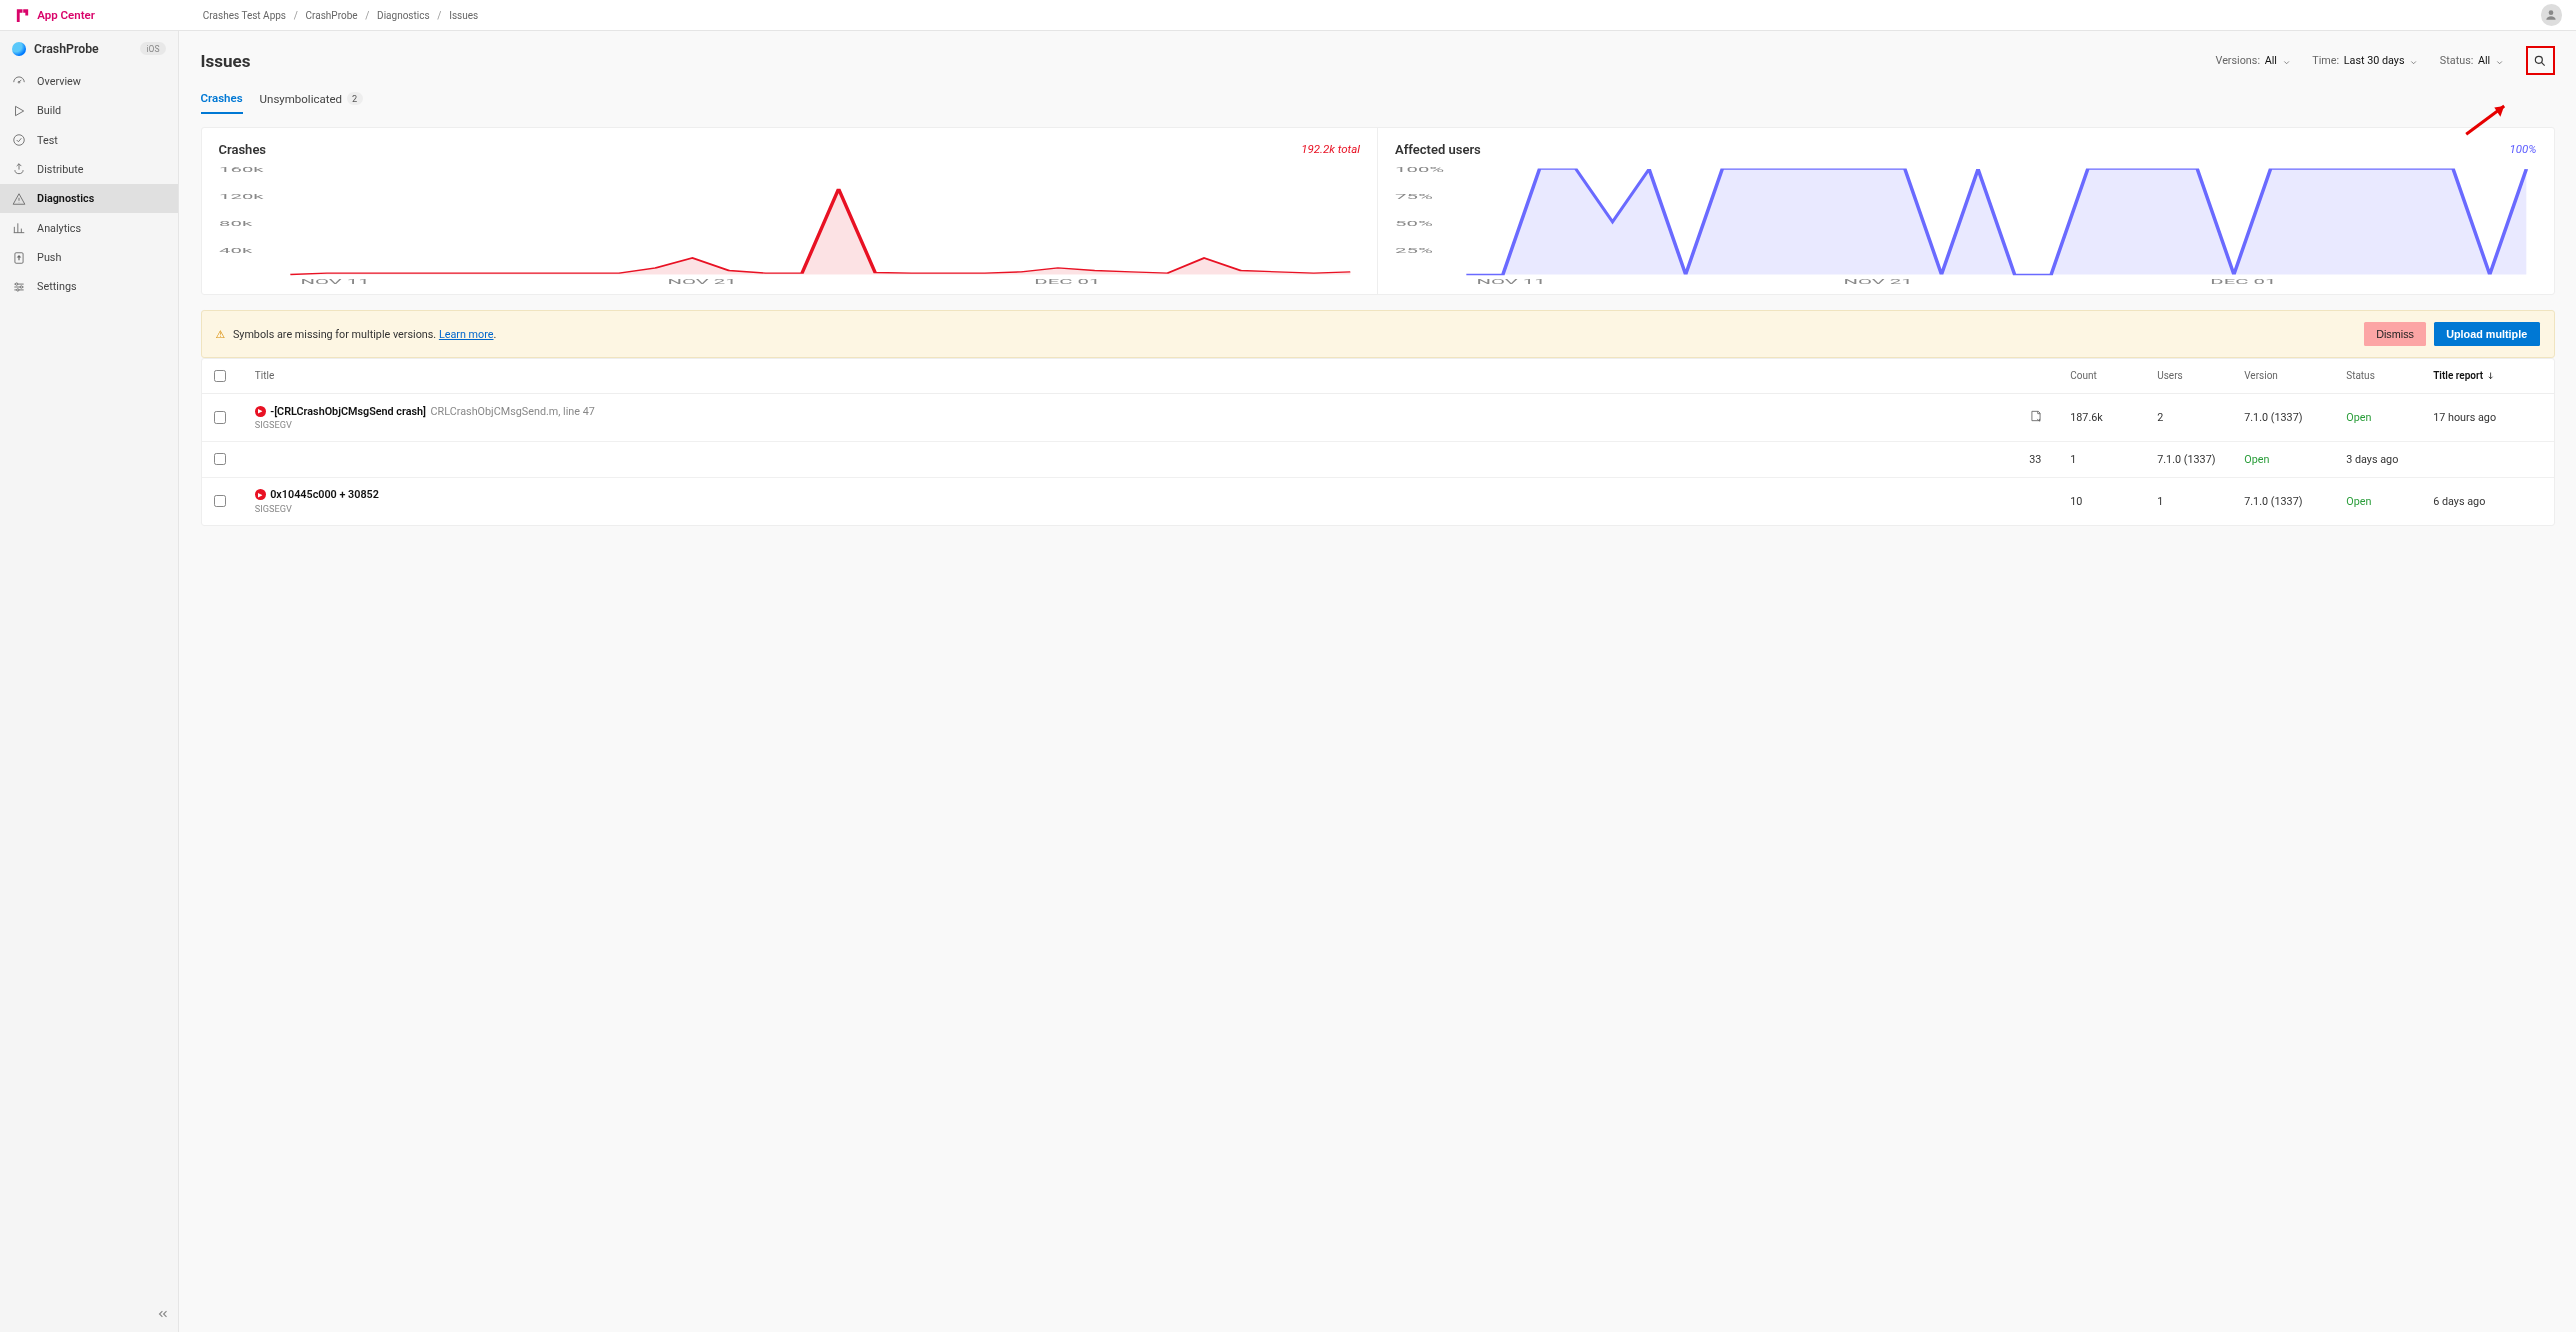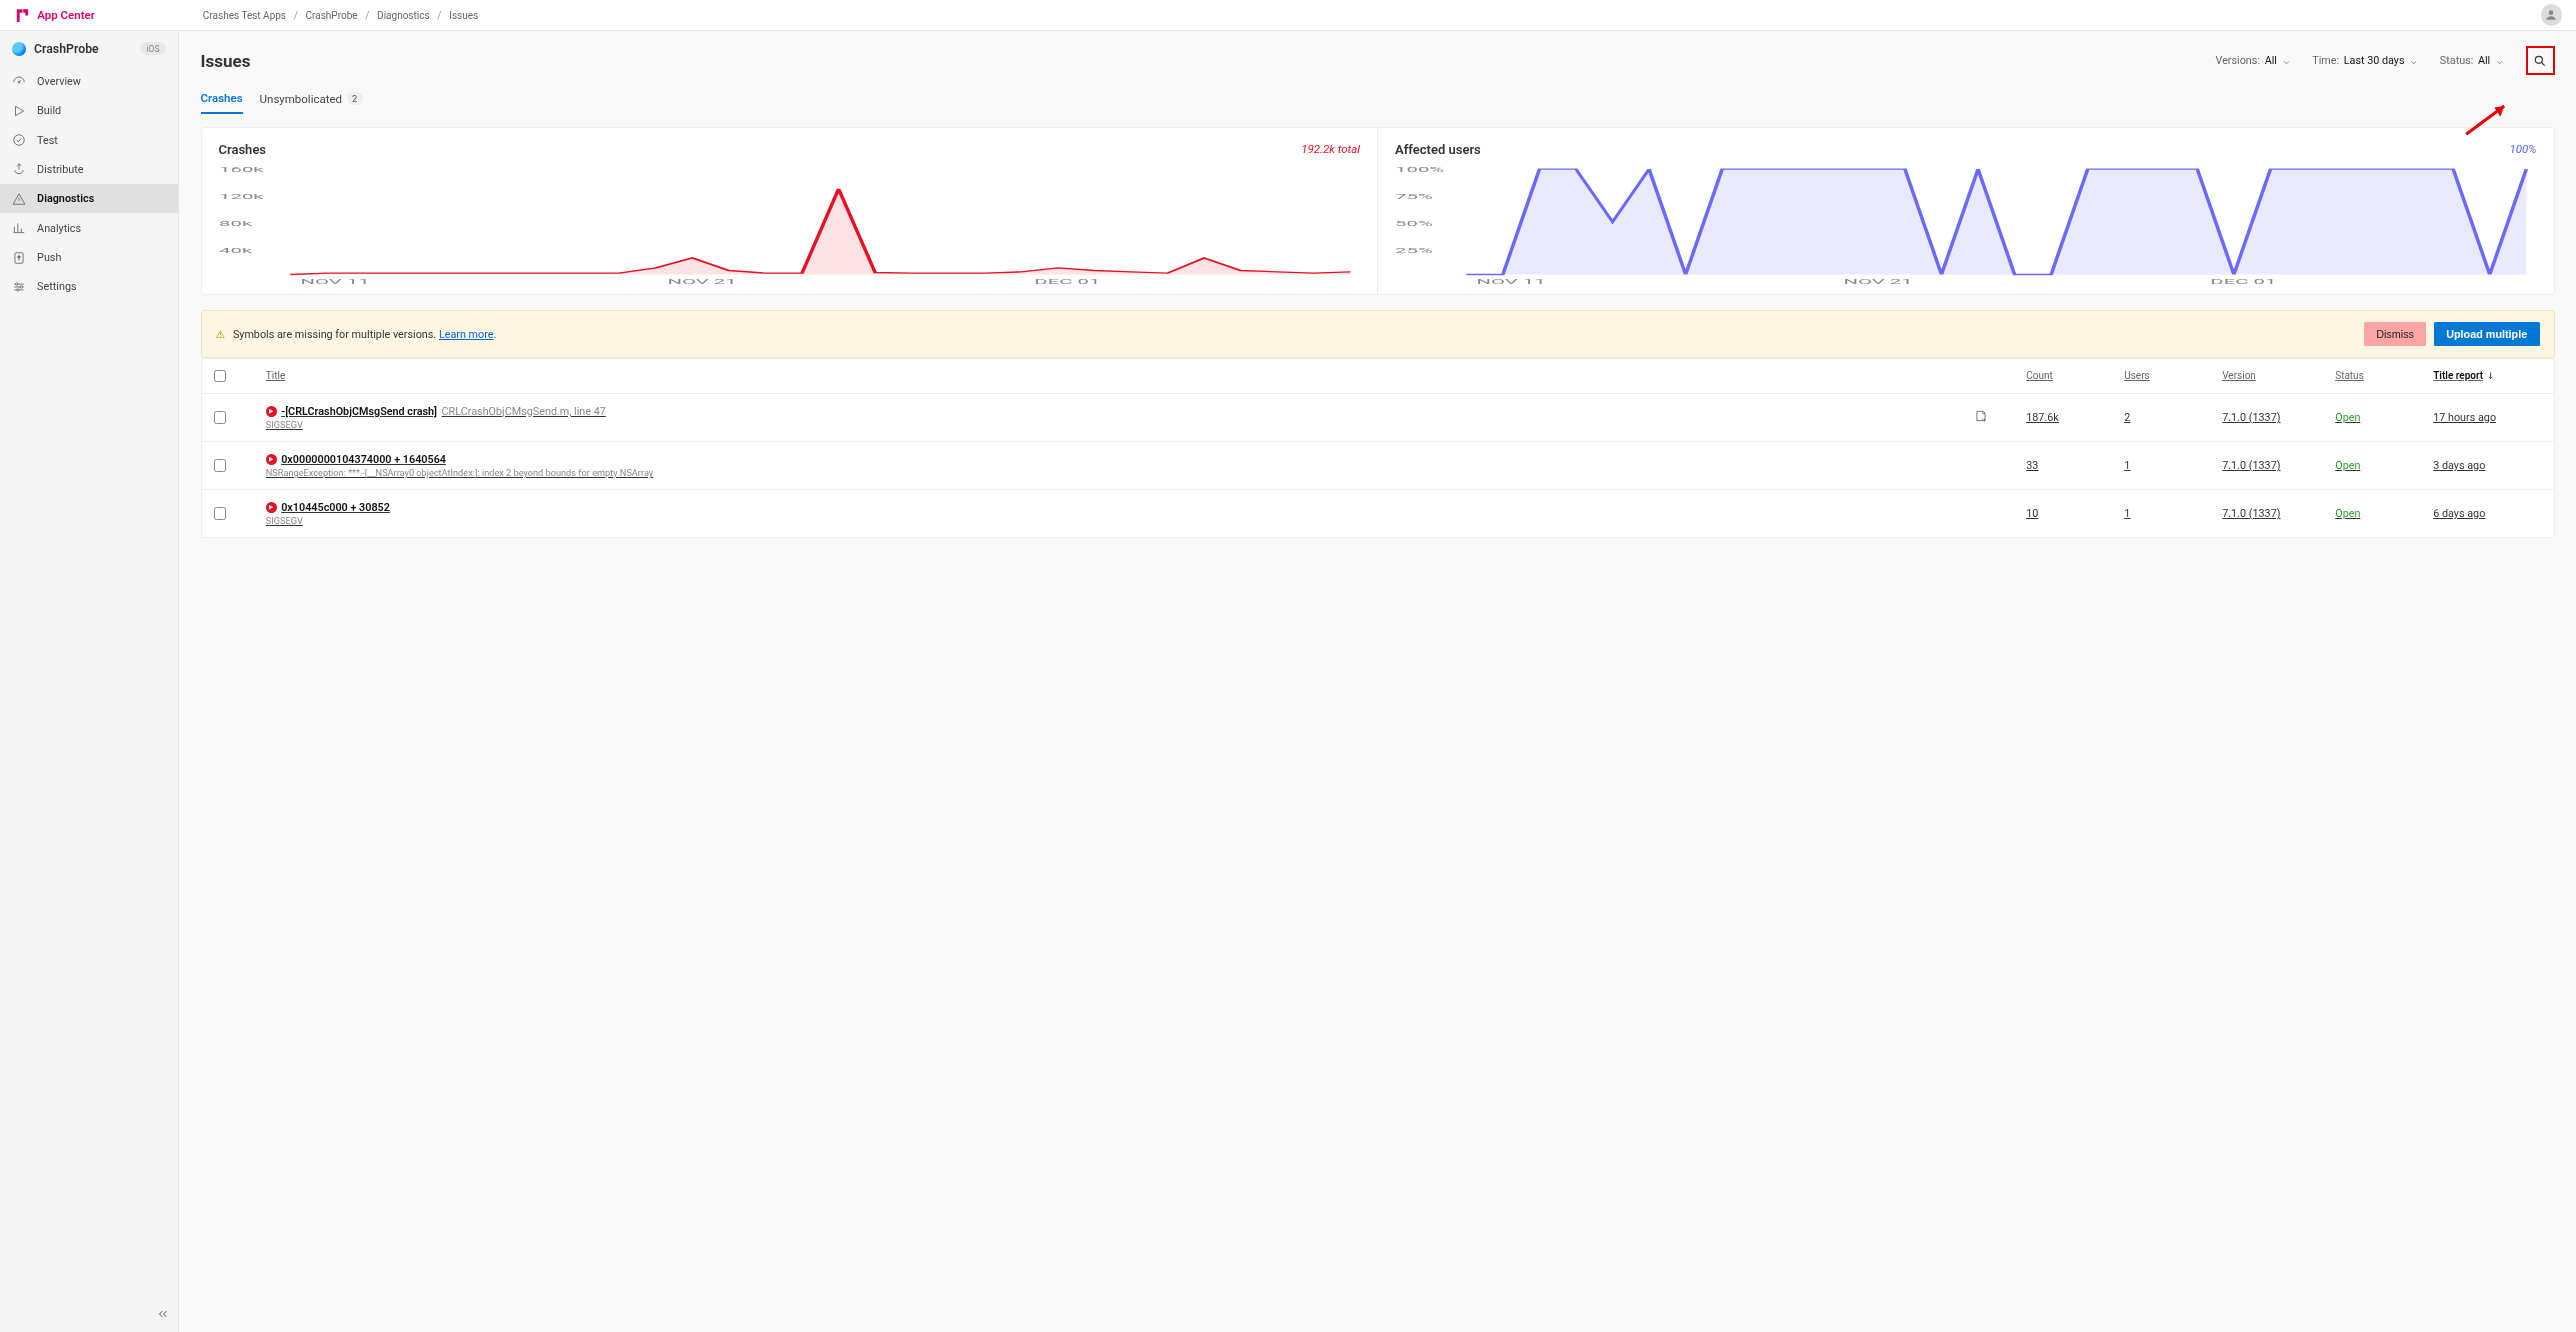--- a/index.html
+++ b/index.html
@@ -68,21 +68,21 @@
 .alert-icon { color: #d88a00; margin-right: 7.7px; }
 .alert a { color: #0066cc; text-decoration: underline; }
 .alert-actions { margin-left: auto; display: flex; gap: 7.7px; }
 .btn { padding: 6.2px 12.3px; font-size: 10.8px; border-radius: 1.5px; border: none; cursor: pointer; }
 .btn-dismiss { background: #fca5a5; color: #222; }
 .btn-primary { background: #0078d4; color: #fff; font-weight: 600; }
 
 
 .groups-title { font-size: 14px; font-weight: 600; margin-top: 21.5px; margin-bottom: 14px; }
 .table { width: 100%; background: #fff; border: 0.8px solid #eee; border-radius: 3.1px; }
-.thead, .trow { display: grid; grid-template-columns: 31px 1fr 31px 77px 77px 92px 77px 108px; align-items: center; padding: 10.8px 12.3px; gap: 21px; text-decoration: underline; }
+.thead, .trow { display: grid; grid-template-columns: 31px 1fr 31px 77px 77px 92px 77px 108px; align-items: center; padding: 10.8px 12.3px; gap: 10px; }
 .thead { color: #666; font-size: 10px; border-bottom: 0.8px solid #eee; }
 .thead .col-sorted { color: #111; font-weight: 600; display: flex; align-items: center; gap: 3.1px; }
 .trow { border-top: 0.8px solid #f0f0f0; font-size: 10.8px; cursor: pointer; }
 .trow:first-of-type { border-top: none; }
 .chk { width: 12.3px; height: 12.3px; border: 1.2px solid #888; border-radius: 2.3px; }
 .row-title { display: flex; flex-direction: column; gap: 1.5px; }
 .row-main { display: flex; align-items: center; gap: 4.6px; }
 .crash-badge { width: 10.8px; height: 10.8px; background: #e81123; border-radius: 50%; display: inline-flex; align-items: center; justify-content: center; flex-shrink: 0; }
 .crash-badge::after { content: ""; width: 4.6px; height: 4.6px; background: #fff; clip-path: polygon(50% 0, 100% 100%, 0 100%); transform: rotate(90deg); }
 .row-method { font-weight: 600; color: #111; }
@@ -334,27 +334,20 @@
                   <path d="M14 17l4 4v-4"></path>
                 </svg></div>
               <div>187.6k</div>
               <div>2</div>
               <div>7.1.0 (1337)</div>
               <div class="status-open">Open</div>
               <div>17 hours ago</div>
             </div>
             <div class="trow">
               <div class="chk"></div>
-              <div class="row-title">
-                <div class="row-main">
-                  <span class="crash-badge"></span>
-                  <span class="row-method">0x0000000104374000 + 1640564</span>
-                </div>
-                <div class="row-sub">NSRangeException: *** -[__NSArray0 objectAtIndex:]: index 2 beyond bounds for empty NSArray</div>
-              </div>
               <div></div>
               <div>33</div>
               <div>1</div>
               <div>7.1.0 (1337)</div>
               <div class="status-open">Open</div>
               <div>3 days ago</div>
             </div>
             <div class="trow">
               <div class="chk"></div>
               <div class="row-title">

